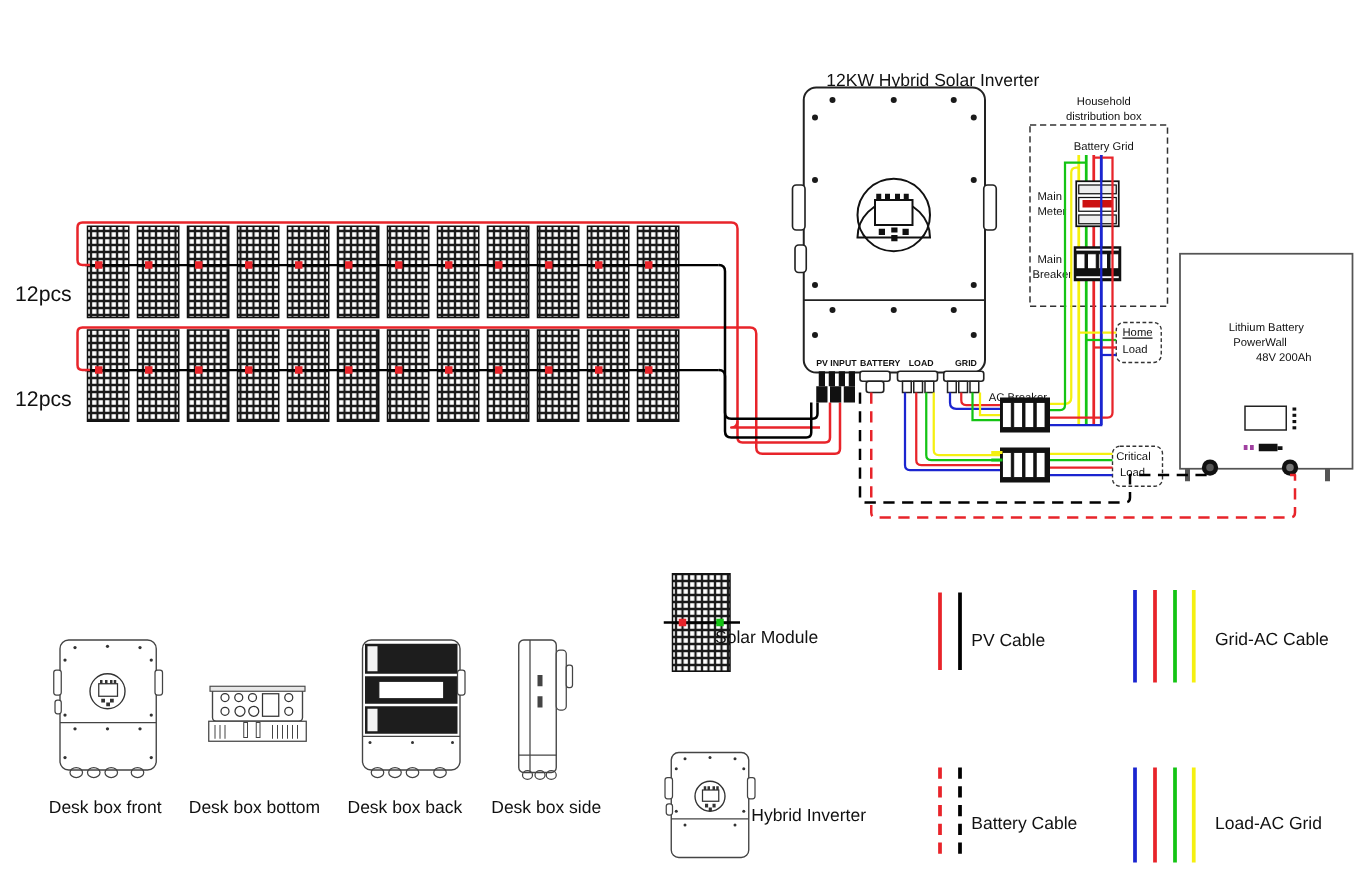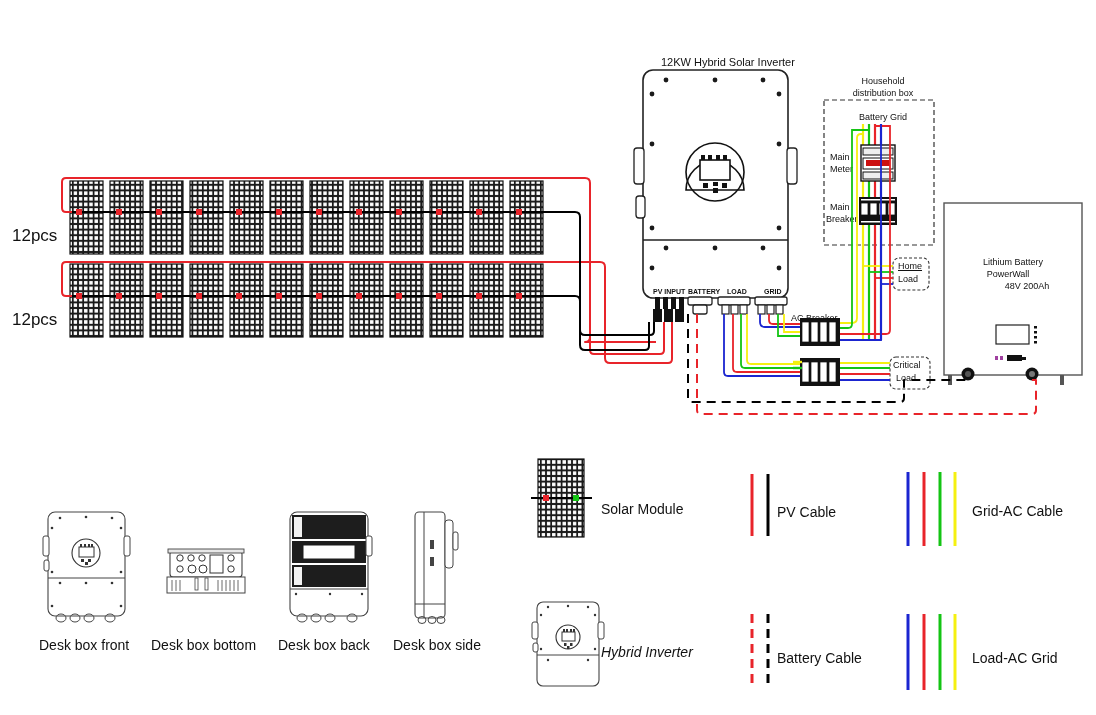--- a/index.html
+++ b/index.html
@@ -14,21 +14,21 @@
     height: 715px;
     background: #ffffff;
     overflow: hidden;
   }
   .lbl {
     position: absolute;
     color: #111;
     white-space: pre;
     line-height: 1.15;
   }
-  .t-title   { font-size: 11px; }
+  .t-title   { font-size: 14px; }
   .t-small   { font-size: 9px; }
   .t-tiny    { font-size: 7px; font-weight: bold; }
   .t-legend  { font-size: 14px; }
   .t-pcs     { font-size: 17px; }
   .center { text-align: center; }
   svg { position: absolute; left: 0; top: 0; overflow: visible; }
 </style>
 </head>
 <body>
 
@@ -563,20 +563,20 @@
     </g>
 
     <g stroke-width="3">
       <line x1="908" y1="614" x2="908" y2="690" stroke="#1b25d0"></line>
       <line x1="924" y1="614" x2="924" y2="690" stroke="#e8242a"></line>
       <line x1="940" y1="614" x2="940" y2="690" stroke="#14c414"></line>
       <line x1="955" y1="614" x2="955" y2="690" stroke="#f5f010"></line>
     </g>
   </svg>
 
-  <div class="lbl t-legend" style="left:601px; top:501px;">Solar Module</div>
+  <div class="lbl t-legend" style="left:572px; top:501px;">Solar Module</div>
   <div class="lbl t-legend" style="left:777px; top:504px;">PV Cable</div>
   <div class="lbl t-legend" style="left:972px; top:503px;">Grid-AC Cable</div>
-  <div class="lbl t-legend" style="left:601px; top:644px;font-style:italic;">Hybrid Inverter</div>
+  <div class="lbl t-legend" style="left:601px; top:644px;">Hybrid Inverter</div>
   <div class="lbl t-legend" style="left:777px; top:650px;">Battery Cable</div>
   <div class="lbl t-legend" style="left:972px; top:650px;">Load-AC Grid</div>
 
 </div>
 
 </body></html>

